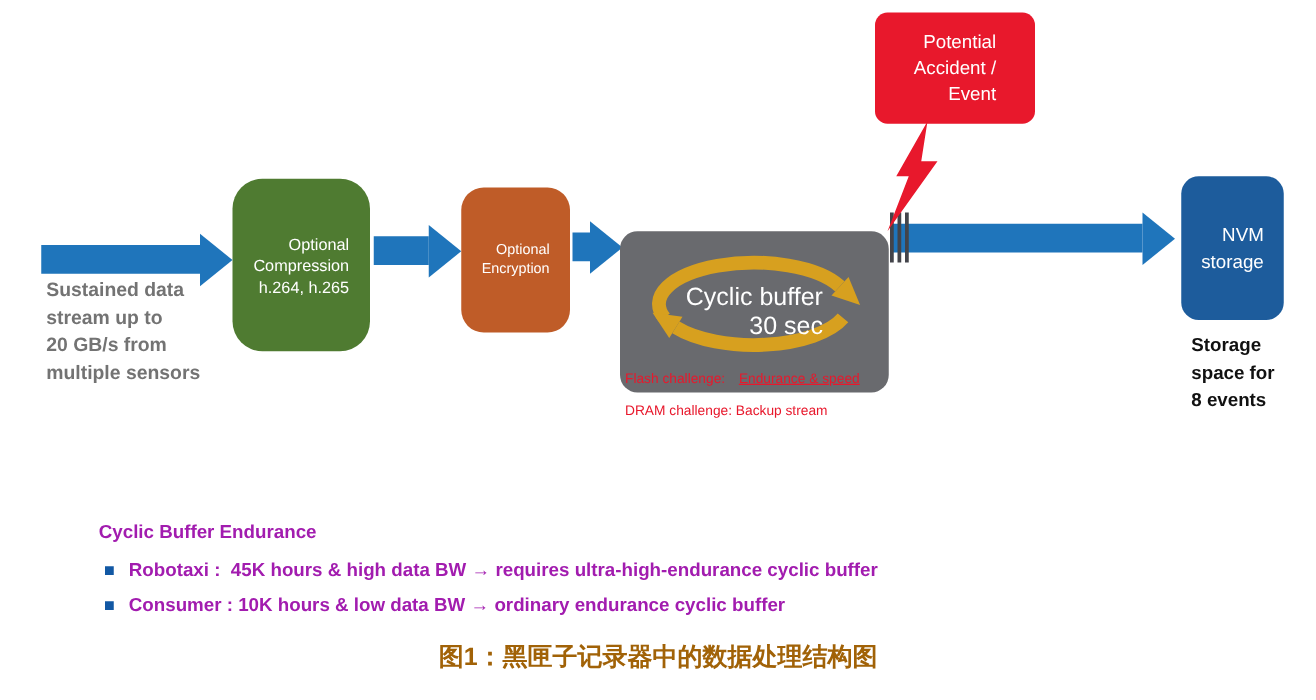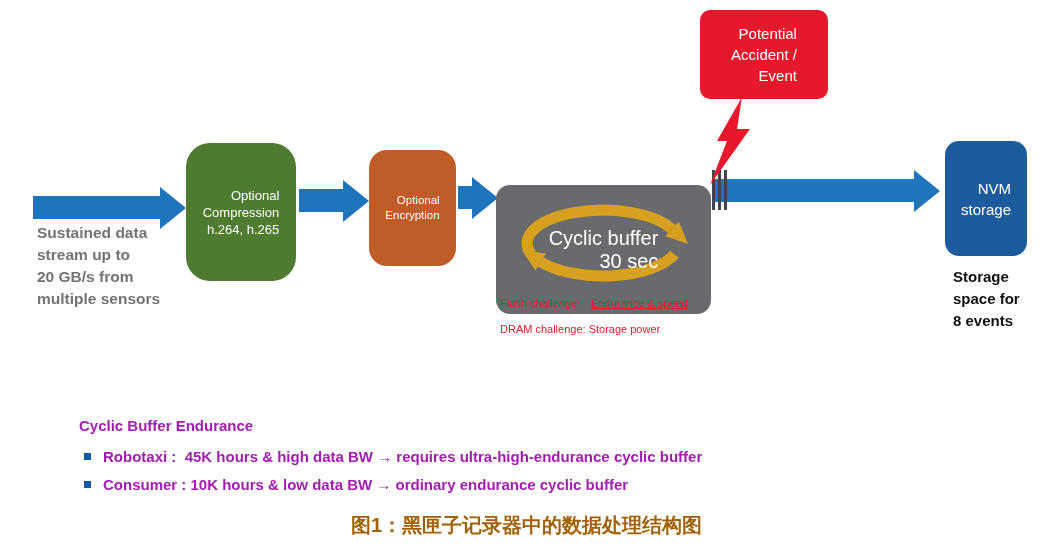--- a/index.html
+++ b/index.html
@@ -109,21 +109,21 @@
   <div class="node box-nvm">NVM
 storage</div>
   <div class="storage-note">Storage
 space for
 8 events</div>
 
   <div class="challenges">
     <div>
       <span>Flash challenge:</span><span class="flash-value">Endurance &amp; speed</span>
     </div>
-    <div>DRAM challenge: Storage power</div>
+    <div>DRAM challenge: Backup stream</div>
   </div>
 
   <div class="endurance">
     <div class="endurance-title">Cyclic Buffer Endurance</div>
     <div class="endurance-bullet b0">
       <span class="bullet-square"></span>
       <span class="bullet-text">Robotaxi :  45K hours &amp; high data BW → requires ultra-high-endurance cyclic buffer</span>
     </div>
     <div class="endurance-bullet b1">
       <span class="bullet-square"></span>

